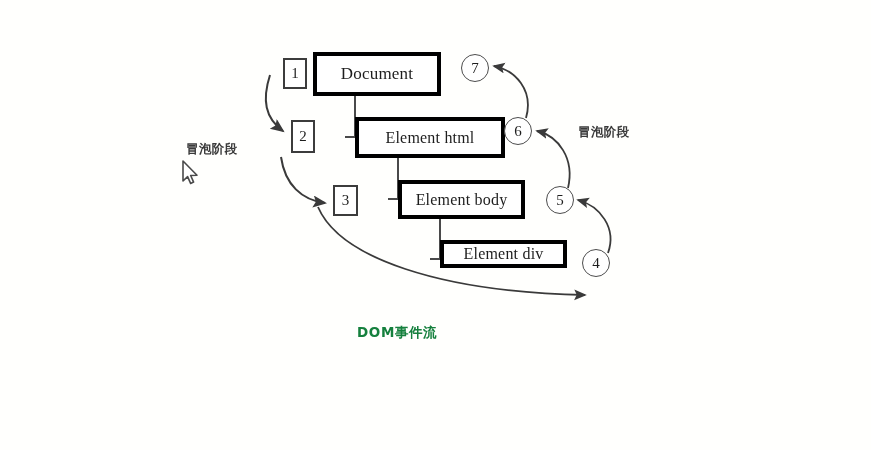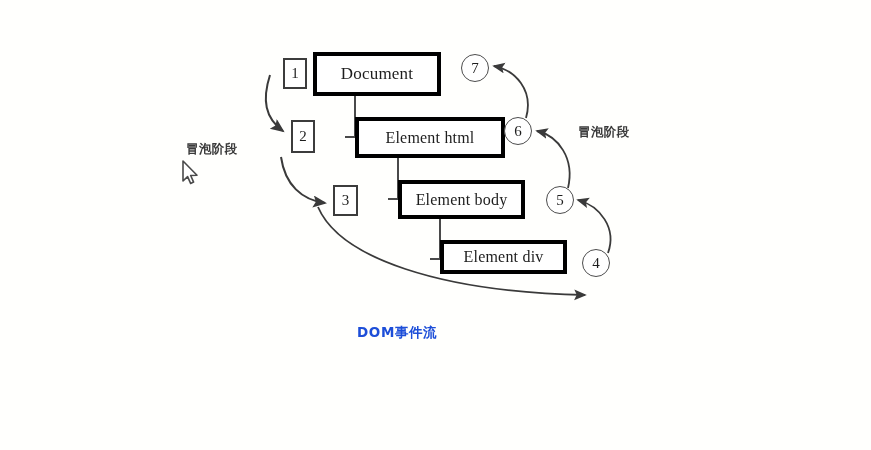--- a/index.html
+++ b/index.html
@@ -34,21 +34,21 @@
     display: flex;
     align-items: center;
     justify-content: center;
     font-family: "Liberation Serif", serif;
     color: #1d1d1d;
     letter-spacing: 0.2px;
   }
   .node-document { left: 313px; top: 52px;  width: 128px; height: 44px; font-size: 17px; }
   .node-html     { left: 355px; top: 117px; width: 150px; height: 41px; font-size: 16px; }
   .node-body     { left: 398px; top: 180px; width: 127px; height: 39px; font-size: 16px; text-align: center; }
-  .node-div      { left: 440px; top: 240px; width: 127px; height: 34px; font-size: 16px; }
+  .node-div      { left: 440px; top: 240px; width: 127px; height: 28px; font-size: 16px; }
 
   .step-square {
     position: absolute;
     box-sizing: border-box;
     border: 2px solid #3c3c3c;
     background: #ffffff;
     display: flex;
     align-items: center;
     justify-content: center;
     font-size: 15px;
@@ -89,21 +89,21 @@
   .label-capture { left: 186px; top: 141px; }
   .label-bubble  { left: 578px; top: 124px; }
 
   .caption {
     position: absolute;
     left: 357px;
     top: 324px;
     font-family: "DejaVu Sans", sans-serif;
     font-size: 13.5px;
     font-weight: bold;
-    color: #1d4ed8;
+    color: #15803d;
     letter-spacing: 0.6px;
     white-space: nowrap;
   }
 
   .watermark {
     position: absolute;
     left: 697px;
     top: 410px;
     font-family: "DejaVu Sans", sans-serif;
     font-size: 14px;

